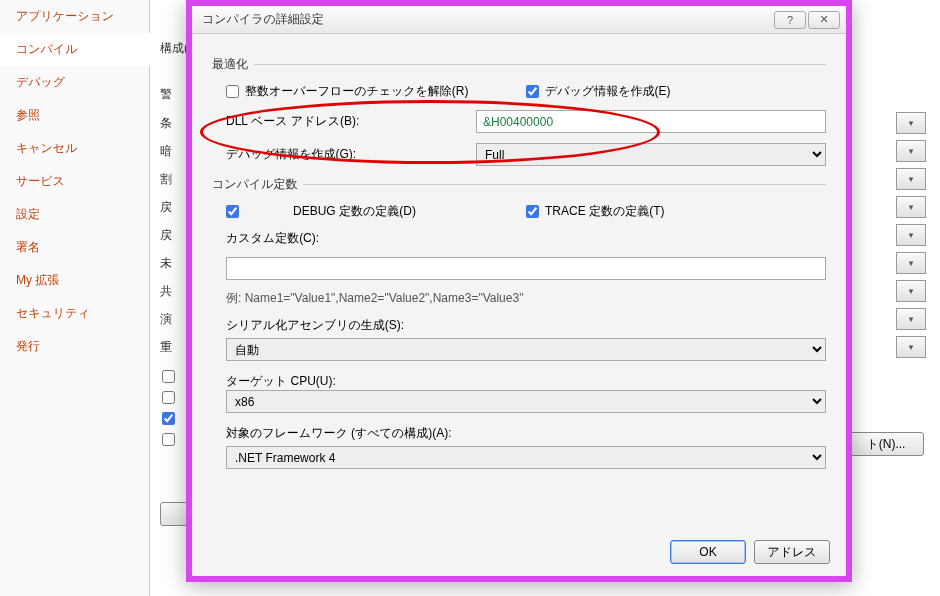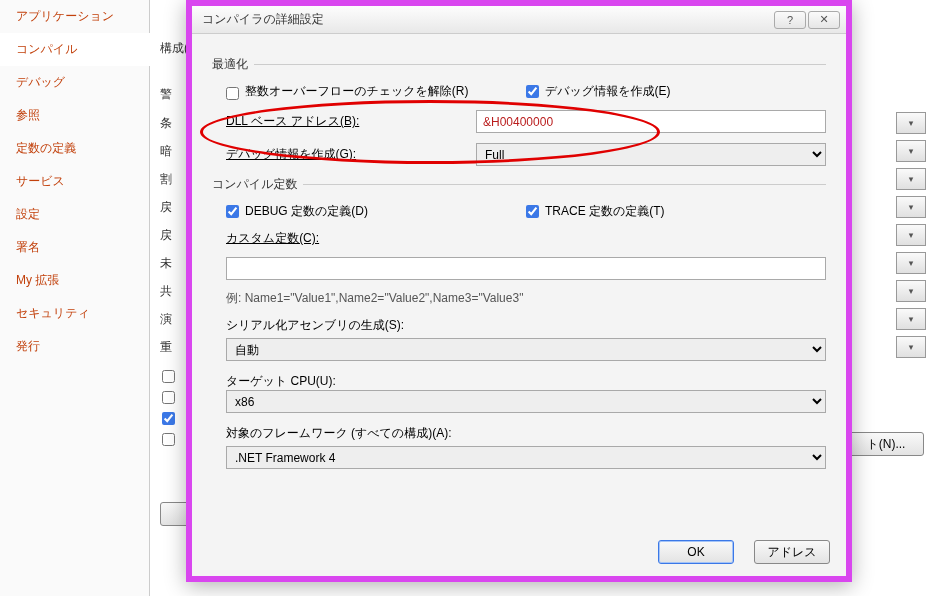--- a/index.html
+++ b/index.html
@@ -27,30 +27,30 @@
 
 .dialog-body { position: absolute; top: 28px; left: 0; right: 0; bottom: 0; padding: 16px 20px 10px 20px; }
 
 .group-header { display: flex; align-items: center; margin: 6px 0 10px 0; }
 .group-title { color: #333; margin-right: 6px; }
 .group-line { flex: 1; height: 1px; background: #ccc; }
 
 .form-row { display: flex; align-items: center; margin-bottom: 10px; position: relative; }
 .form-indent { padding-left: 14px; }
 .chk { margin-right: 6px; width: 13px; height: 13px; accent-color:#3b78e7;}
-.label-col { width: 250px; text-decoration: underline; }
+.label-col { width: 250px; }
 .field-col { flex: 1; }
 
 input.txt { width: 100%; height: 23px; border: 1px solid #a9a9a9; padding: 2px 6px; background: #fff; }
-input.txt.readonly { color: #b91c1c; }
+input.txt.readonly { color: #15803d; }
 select.sel { width: 100%; height: 23px; border: 1px solid #a9a9a9; background: #eee; padding: 1px 4px; }
 
 .example { color: #555; margin: 6px 0 10px 14px; }
 
-.dialog-footer { position: absolute; bottom: 12px; right: 16px; display: flex; gap: 20px; }
+.dialog-footer { position: absolute; bottom: 12px; right: 16px; display: flex; gap: 8px; }
 .btn { min-width: 76px; height: 24px; border: 1px solid #888; background: linear-gradient(#f9f9f9,#e3e3e3); border-radius: 3px; padding: 0 12px; cursor: pointer; }
 .btn.default { border: 1px solid #3b78e7; box-shadow: 0 0 0 1px #a4c4f7 inset; }
 
 
 .annotation { position: absolute; left: 200px; top: 100px; width: 460px; height: 64px; border: 3px solid #e00000; border-radius: 50%; pointer-events: none; }
 
 .bg-top-labels { position:absolute; left:160px; top:40px; display:flex; gap:6px; color:#333;}
 .bg-top-row { position:absolute; left:160px; top:86px; display:flex; gap:18px; color:#333; align-items:center;}
 .bg-side-labels { position:absolute; left:160px; top:112px; display:flex; flex-direction:column; gap:6px; color:#333;}
 .bg-side-labels span{height:22px; display:flex; align-items:center;}
@@ -60,21 +60,21 @@
 </style>
 </head>
 <body>
 
 <div class="bg-page">
   <div class="sidebar">
     <div class="sidebar-item">アプリケーション</div>
     <div class="sidebar-item active">コンパイル</div>
     <div class="sidebar-item">デバッグ</div>
     <div class="sidebar-item">参照</div>
-    <div class="sidebar-item">定数の定義</div>
+    <div class="sidebar-item">キャンセル</div>
     <div class="sidebar-item">サービス</div>
     <div class="sidebar-item">設定</div>
     <div class="sidebar-item">署名</div>
     <div class="sidebar-item">My 拡張</div>
     <div class="sidebar-item">セキュリティ</div>
     <div class="sidebar-item">発行</div>
   </div>
 
   <div class="bg-top-labels">
       <span>構成(</span>
@@ -133,21 +133,21 @@
   </div>
 
   <div class="dialog-body">
 
     <div class="group-header">
       <span class="group-title">最適化</span>
       <div class="group-line"></div>
     </div>
 
     <div class="form-row form-indent">
-      <label style="flex:1;display:flex;align-items:flex-end;">
+      <label style="flex:1;display:flex;align-items:center;">
         <input type="checkbox" class="chk" style="">
         <span>整数オーバーフローのチェックを解除(R)</span>
       </label>
       <label style="flex:1;display:flex;align-items:center;">
         <input type="checkbox" class="chk" checked="" style="">
         <span>デバッグ情報を作成(E)</span>
       </label>
     </div>
 
     <div class="form-row form-indent">
@@ -165,21 +165,21 @@
         </select>
       </div>
     </div>
 
     <div class="group-header">
       <span class="group-title">コンパイル定数</span>
       <div class="group-line"></div>
     </div>
 
     <div class="form-row form-indent">
-      <label style="flex:1;display:flex;align-items:center;">
+      <label style="flex:1;display:flex;align-items:center;gap:48px;">
         <input type="checkbox" class="chk" checked="" style="">
         <span>DEBUG 定数の定義(D)</span>
       </label>
       <label style="flex:1;display:flex;align-items:center;">
         <input type="checkbox" class="chk" checked="" style="">
         <span>TRACE 定数の定義(T)</span>
       </label>
     </div>
 
     <div class="form-row form-indent">

